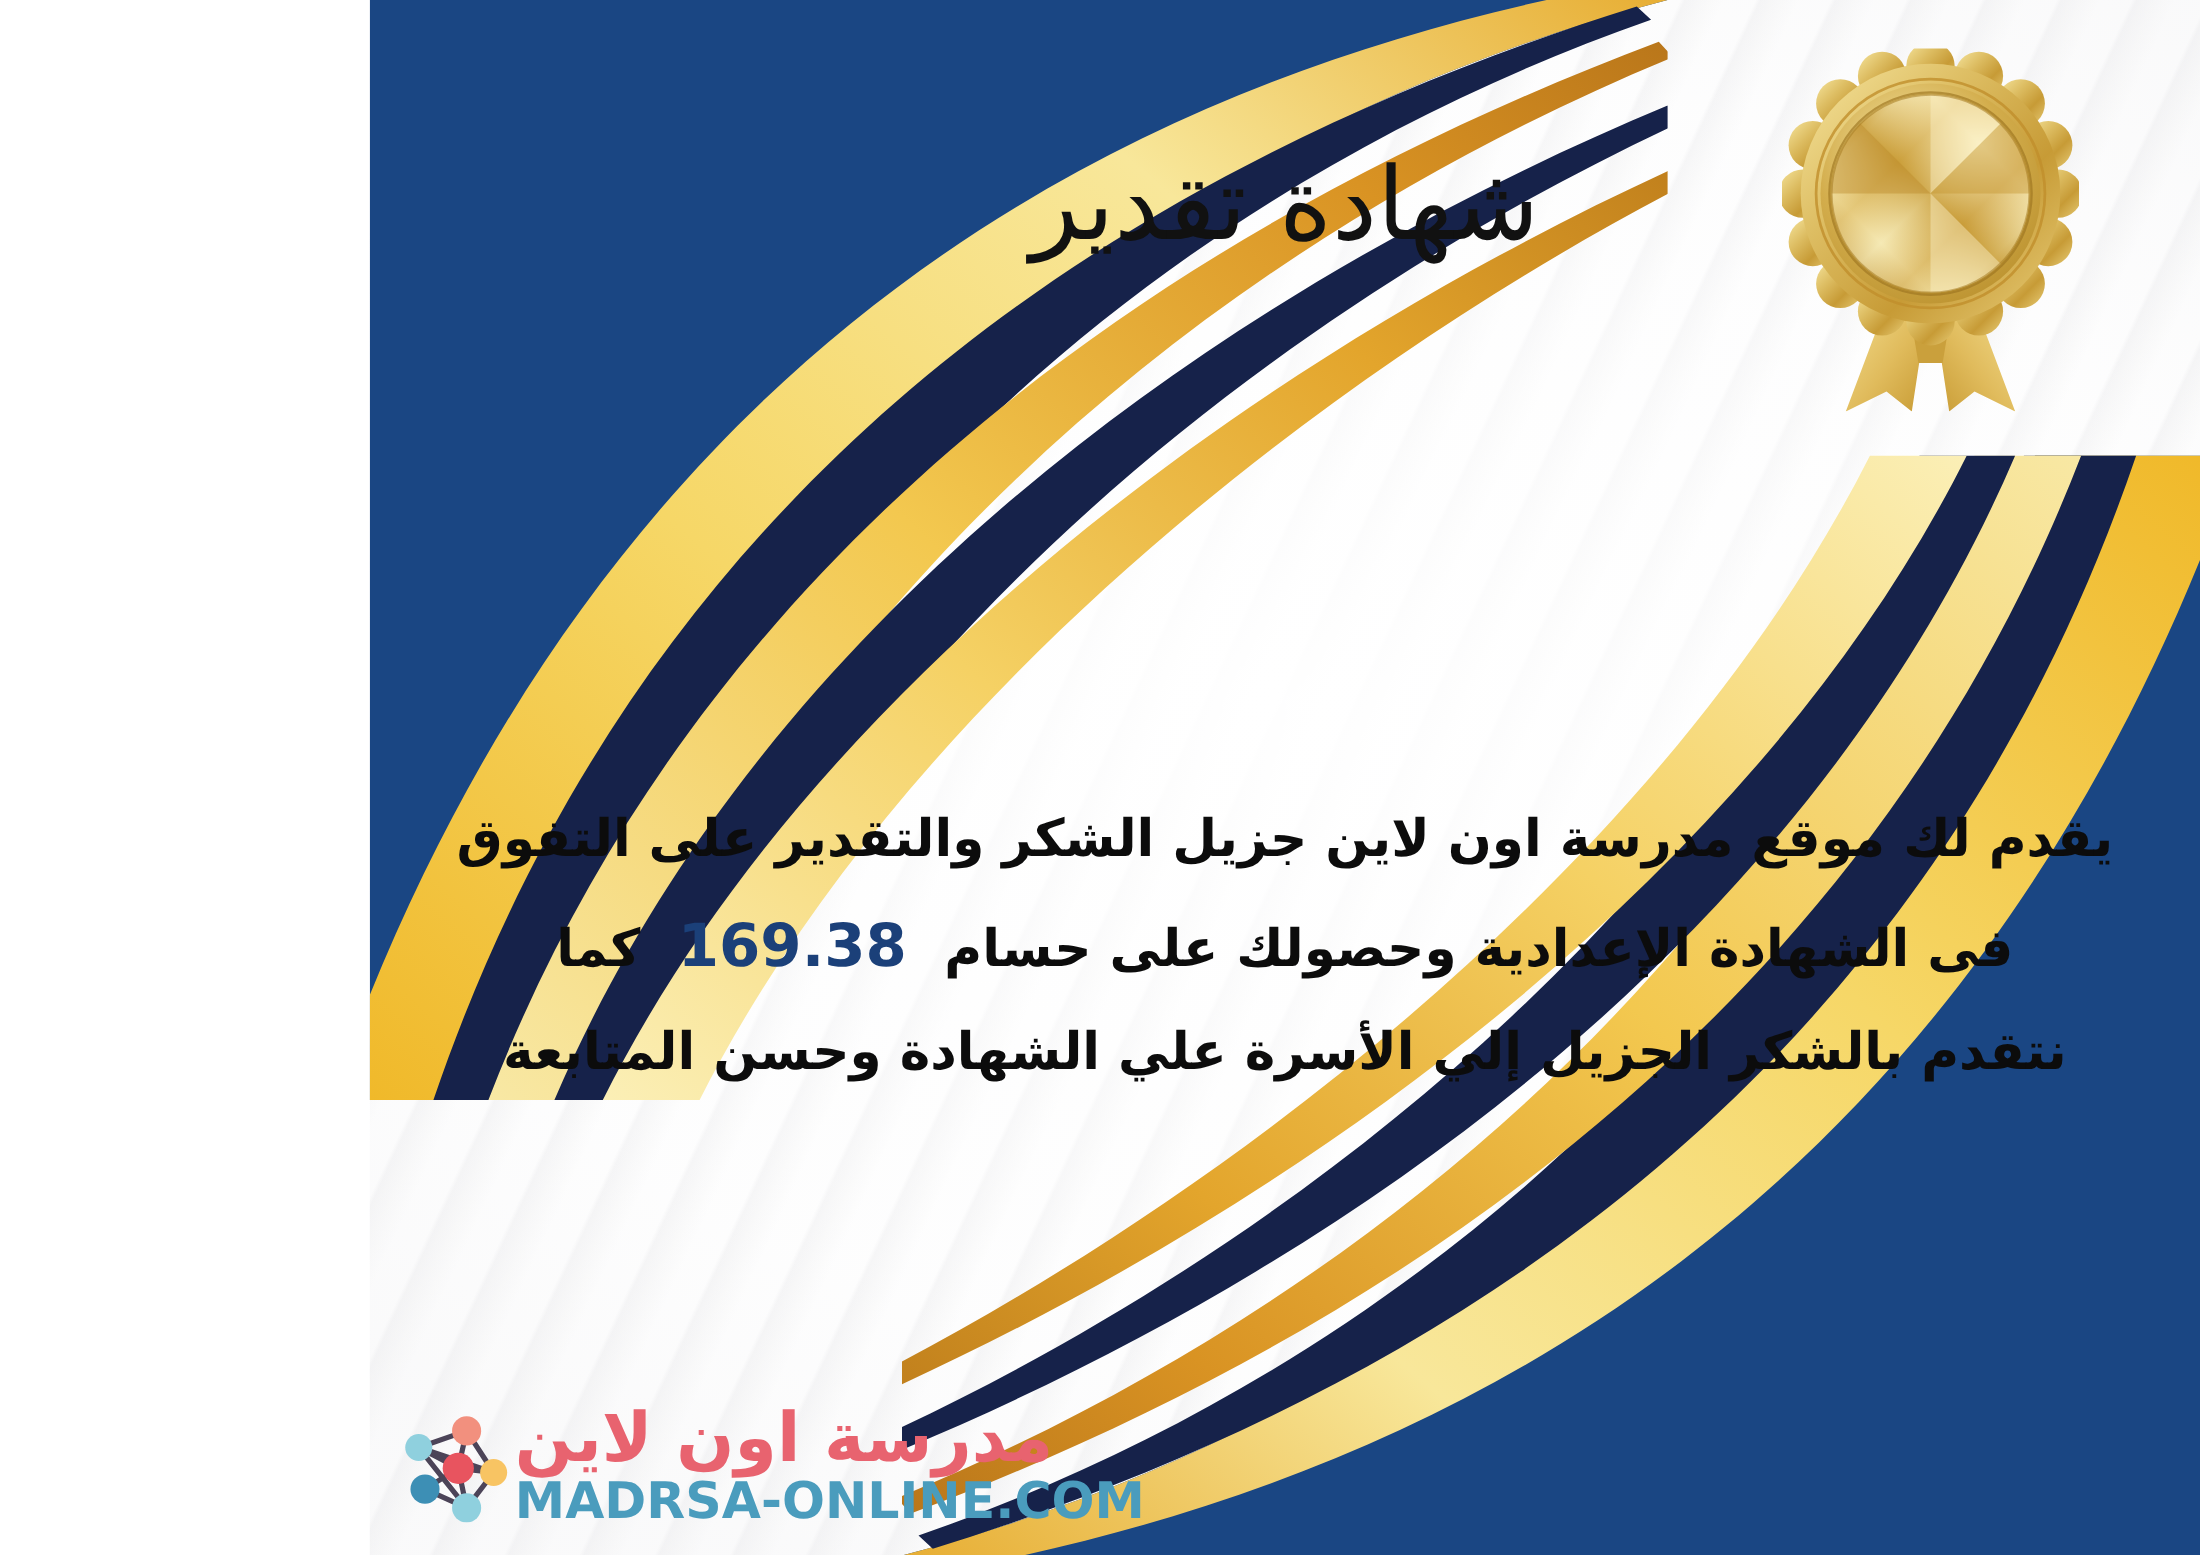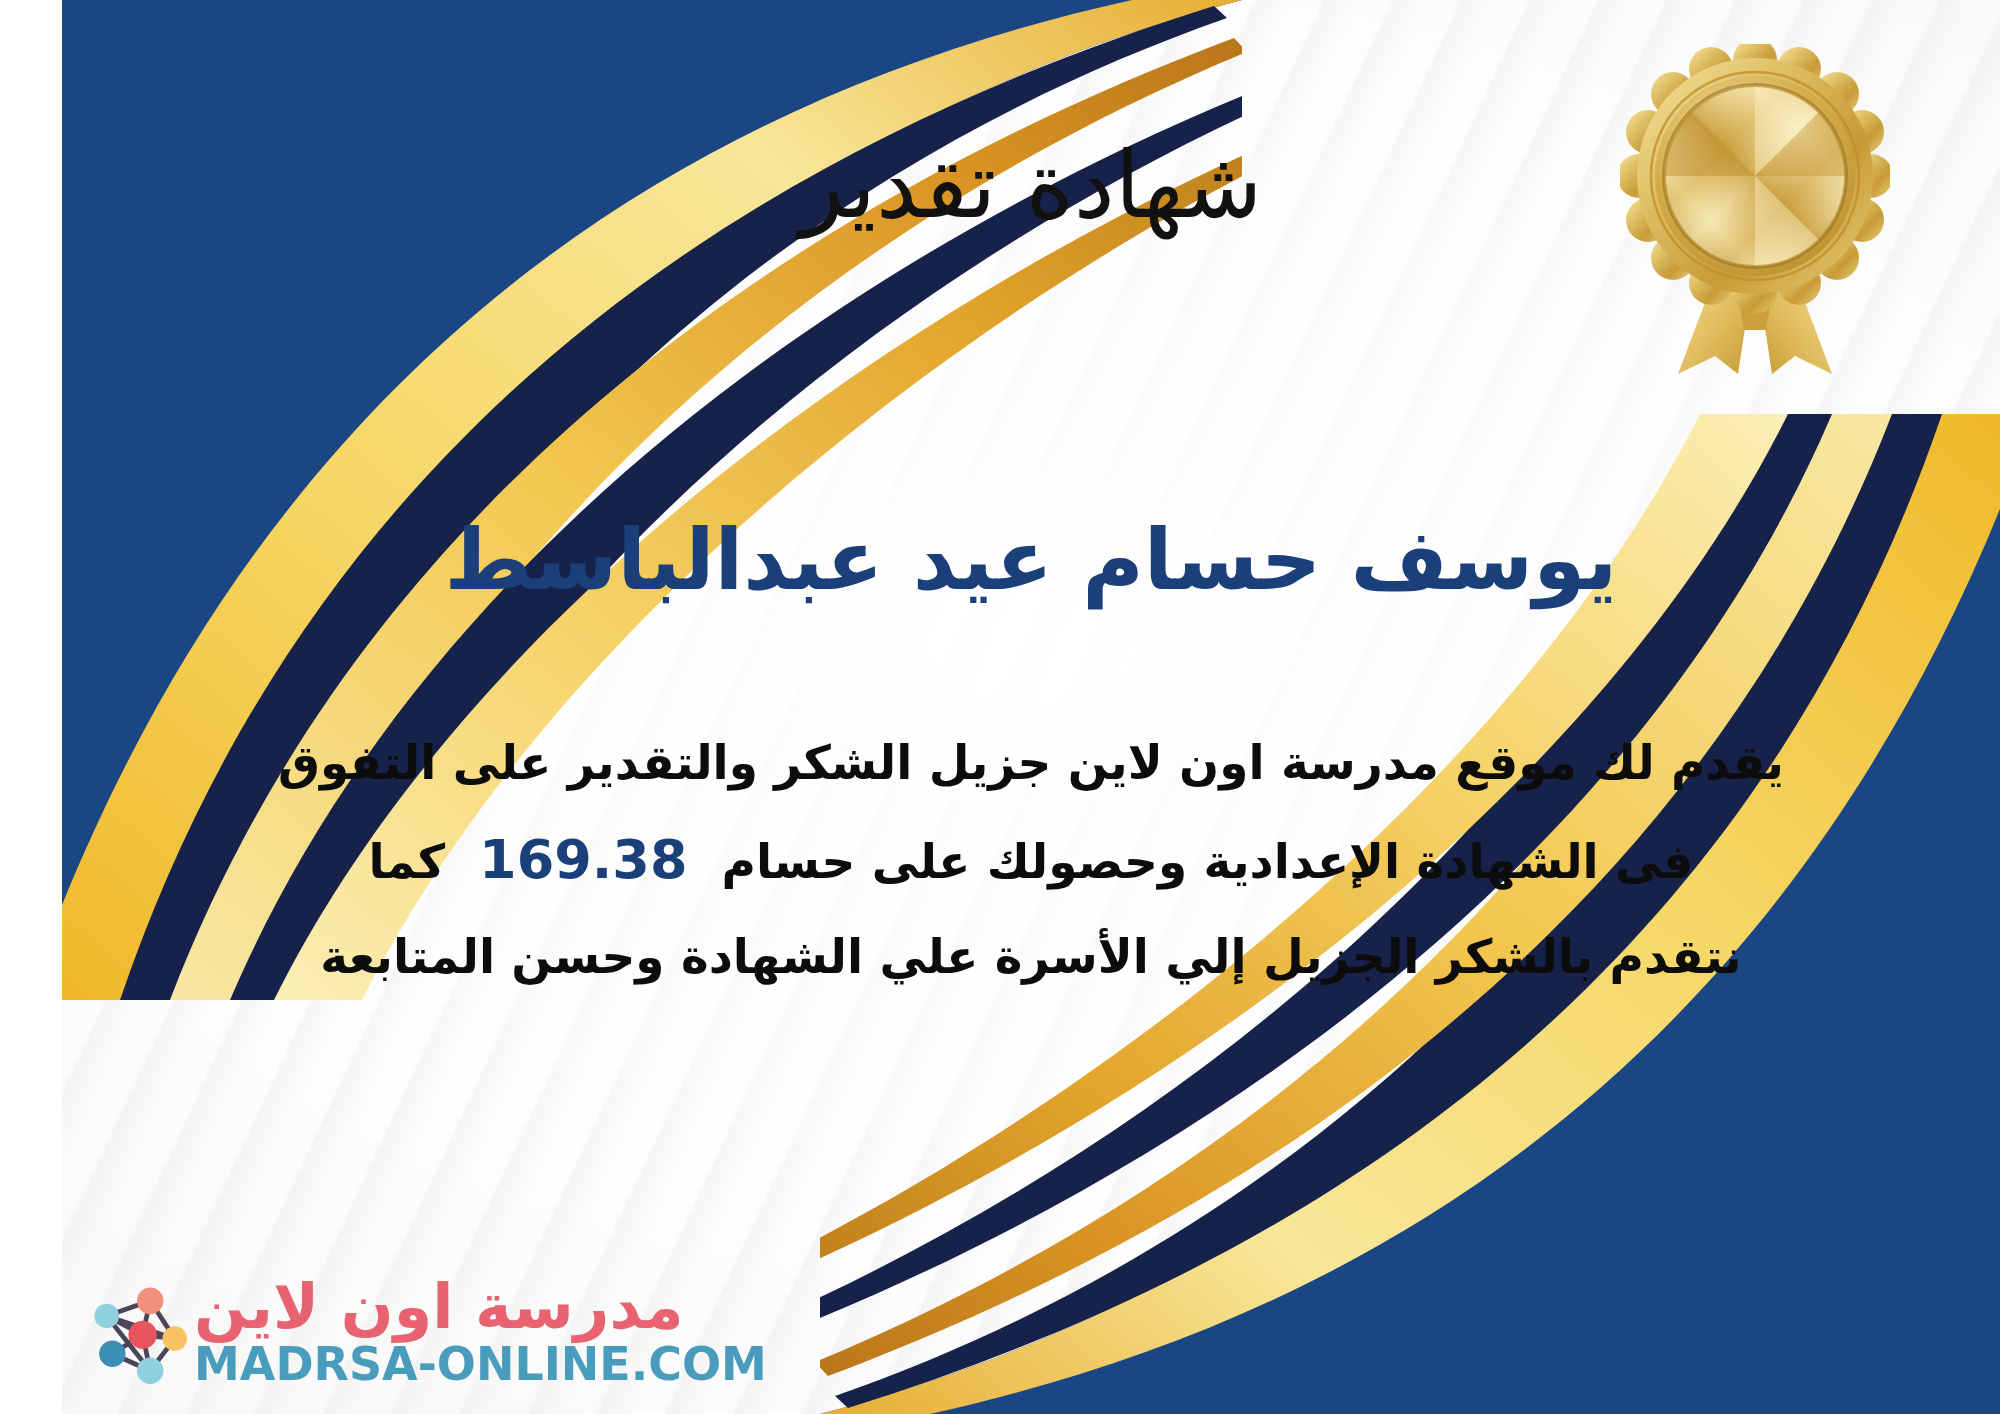--- a/index.html
+++ b/index.html
@@ -2,21 +2,21 @@
 <html lang="ar" dir="rtl"><head>
 <meta charset="utf-8">
 <title>شهادة تقدير</title>
 <style>
   * { margin:0; padding:0; box-sizing:border-box; }
   html,body { width:2000px; height:1414px; overflow:hidden; background:#fff; }
   body { font-family:"DejaVu Sans","Liberation Sans",sans-serif; }
 
   .certificate{
     position:relative;
-    width:1938px; height:1414px;
+    width:1664px; height:1414px;
     overflow:hidden;
     background:#ffffff;
   }
 
   
   .paper-texture{
     position:absolute; inset:0;
     background:
       repeating-linear-gradient(
         115deg,
@@ -296,21 +296,20 @@
         <path d="M0,0 L64,64 A90,90 0 0,1 0,90 Z" fill="#fdf4cd"></path>
         <path d="M0,0 L-90,0 A90,90 0 0,1 -64,-64 Z" fill="#b9892a"></path>
         <path d="M0,0 L64,-64 A90,90 0 0,1 90,0 Z" fill="#c4952f"></path>
       </g>
       <circle cx="0" cy="0" r="90" fill="none" stroke="#a87e24" stroke-width="2" opacity=".55"></circle>
     </g>
   </svg>
 
   <div class="cert-title">شهادة تقدير</div>
 
-  <div class="student-name">يوسف حسام عيد عبدالباسط</div>
 
   <div class="body-block">
 
     <div class="body-line">يقدم لك موقع مدرسة اون لاين جزيل الشكر  والتقدير على التفوق</div>
 
     <div class="body-line">
       <span>فى الشهادة الإعدادية وحصولك على حسام</span><span class="score">169.38</span><span>كما</span>
     </div>
 
     <div class="body-line">نتقدم  بالشكر الجزيل إلي الأسرة علي الشهادة وحسن المتابعة</div>

